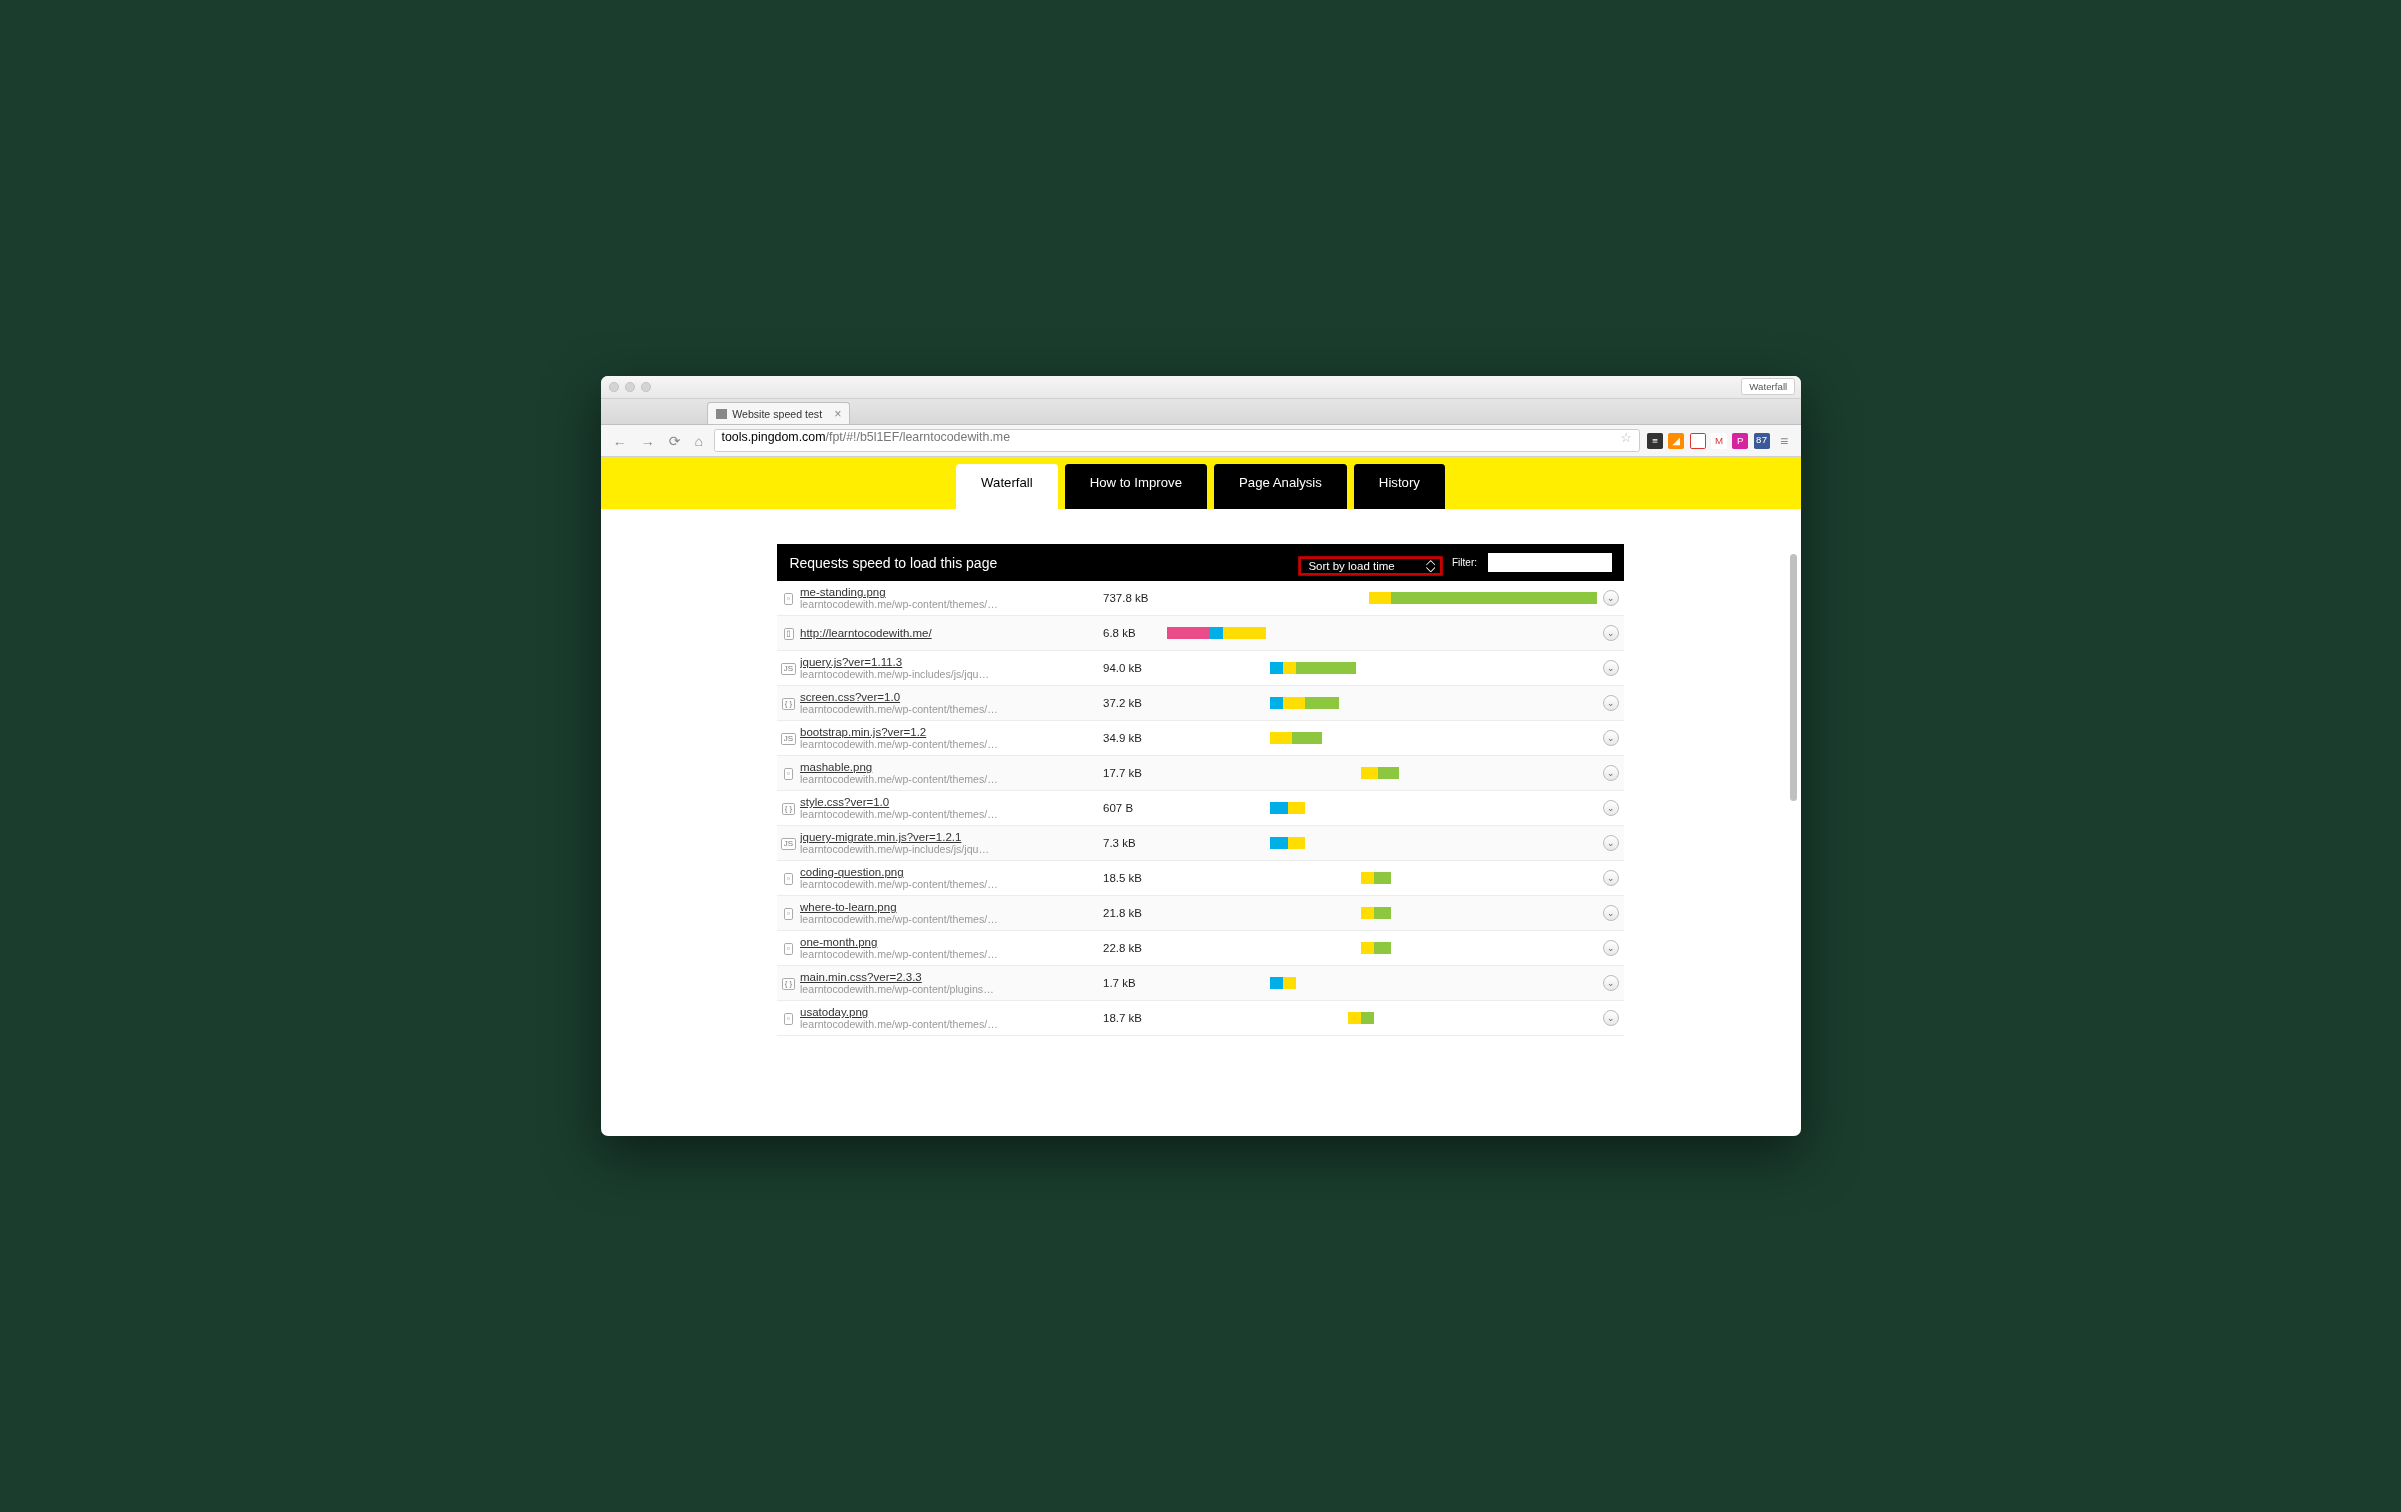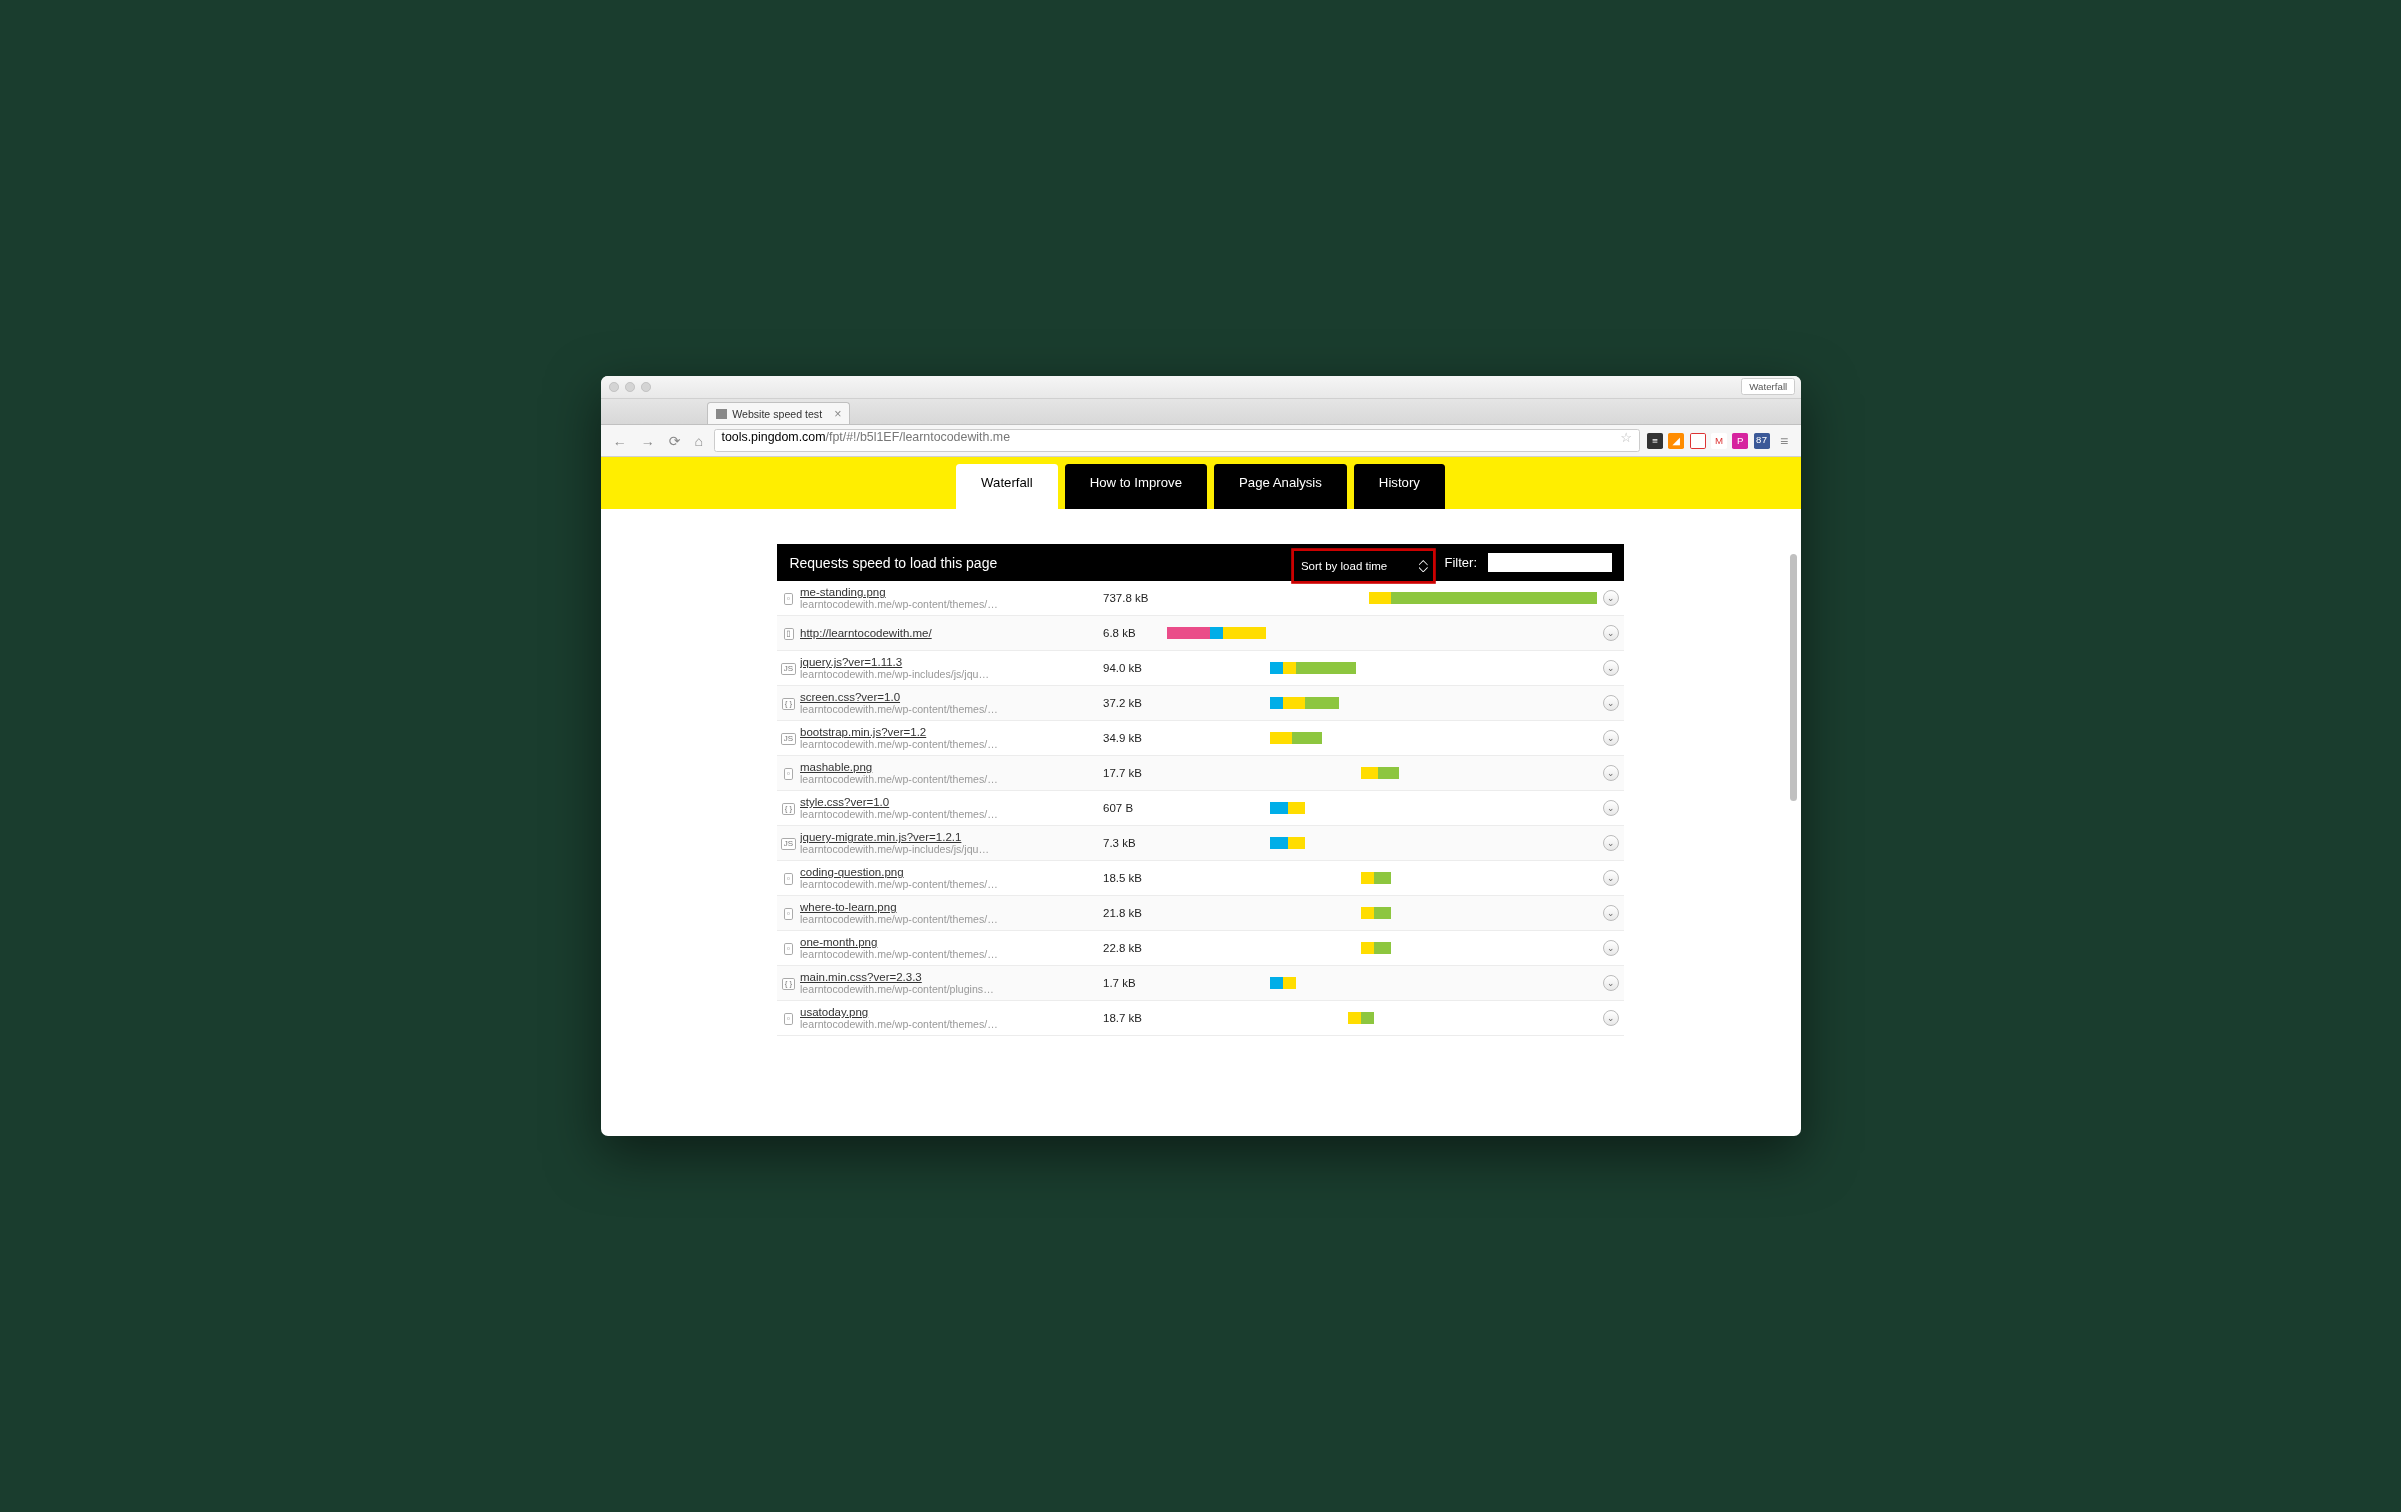--- a/index.html
+++ b/index.html
@@ -24,23 +24,23 @@
 .viewport { height: 679px; overflow: hidden; position: relative; }
 .yellow-band { background: #ffee00; height: 52px; display: flex; justify-content: center; }
 .nav-tabs { display: flex; gap: 7px; padding-top: 7px; }
 .nav-tab { padding: 10.6px 25px; font-size: 13.2px; border-radius: 3.5px 3.5px 0 0; }
 .nav-tab.active { background: #fff; color: #000; }
 .nav-tab.inactive { background: #000; color: #fff; }
 .content { padding: 35px 0 0 0; display: flex; justify-content: center; }
 .panel { width: 847px; }
 .panel-header { background: #000; color: #fff; height: 37px; display: flex; align-items: center; padding: 0 12.4px; gap: 10.6px; }
 .panel-title { flex: 1; font-size: 14px; }
-.sort-select { width: 141px; height: 32px; background: #000; color: #fff; border: 1.8px solid #c00; display: flex; align-items: center; padding: 0 19.4px 0 7px; font-size: 11.5px; position: relative; box-shadow: 0 0 0 1.8px #c00; margin-top: 7px; }
+.sort-select { width: 141px; height: 16px; background: #000; color: #fff; border: 1.8px solid #c00; display: flex; align-items: center; padding: 0 19.4px 0 7px; font-size: 11.5px; position: relative; box-shadow: 0 0 0 1.8px #c00; margin-top: 7px; }
 .sort-select::after { content: ''; position: absolute; right: 5.3px; width: 8.8px; height: 12.4px; background: linear-gradient(#fff,#fff); clip-path: polygon(0 35%, 50% 0, 100% 35%, 100% 45%, 50% 10%, 0 45%, 0 55%, 50% 90%, 100% 55%, 100% 65%, 50% 100%, 0 65%); }
-.filter-label { font-size: 13px; }
+.filter-label { font-size: 10px; }
 .filter-input { width: 124px; height: 19.4px; background: #fff; border: none; }
 .col-header { background: linear-gradient(#f0f0f0,#dcdcdc); border-bottom: 0.9px solid #c8c8c8; display: flex; height: 23px; align-items: center; font-size: 11.5px; font-weight: bold; color: #333; }
 .col-file { width: 326px; padding-left: 25px; }
 .col-size { width: 64px; }
 .col-timeline { flex: 1; position: relative; display: flex; }
 .tick { position: absolute; font-size: 9.7px; color: #888; font-weight: normal; }
 .rows { }
 .row { display: flex; align-items: center; min-height: 35px; border-bottom: 0.9px solid #ececec; padding: 2.6px 0; }
 .row:nth-child(even) { background: #fafafa; }
 .file-icon { width: 23px; text-align: center; color: #888; font-size: 10.6px; }

